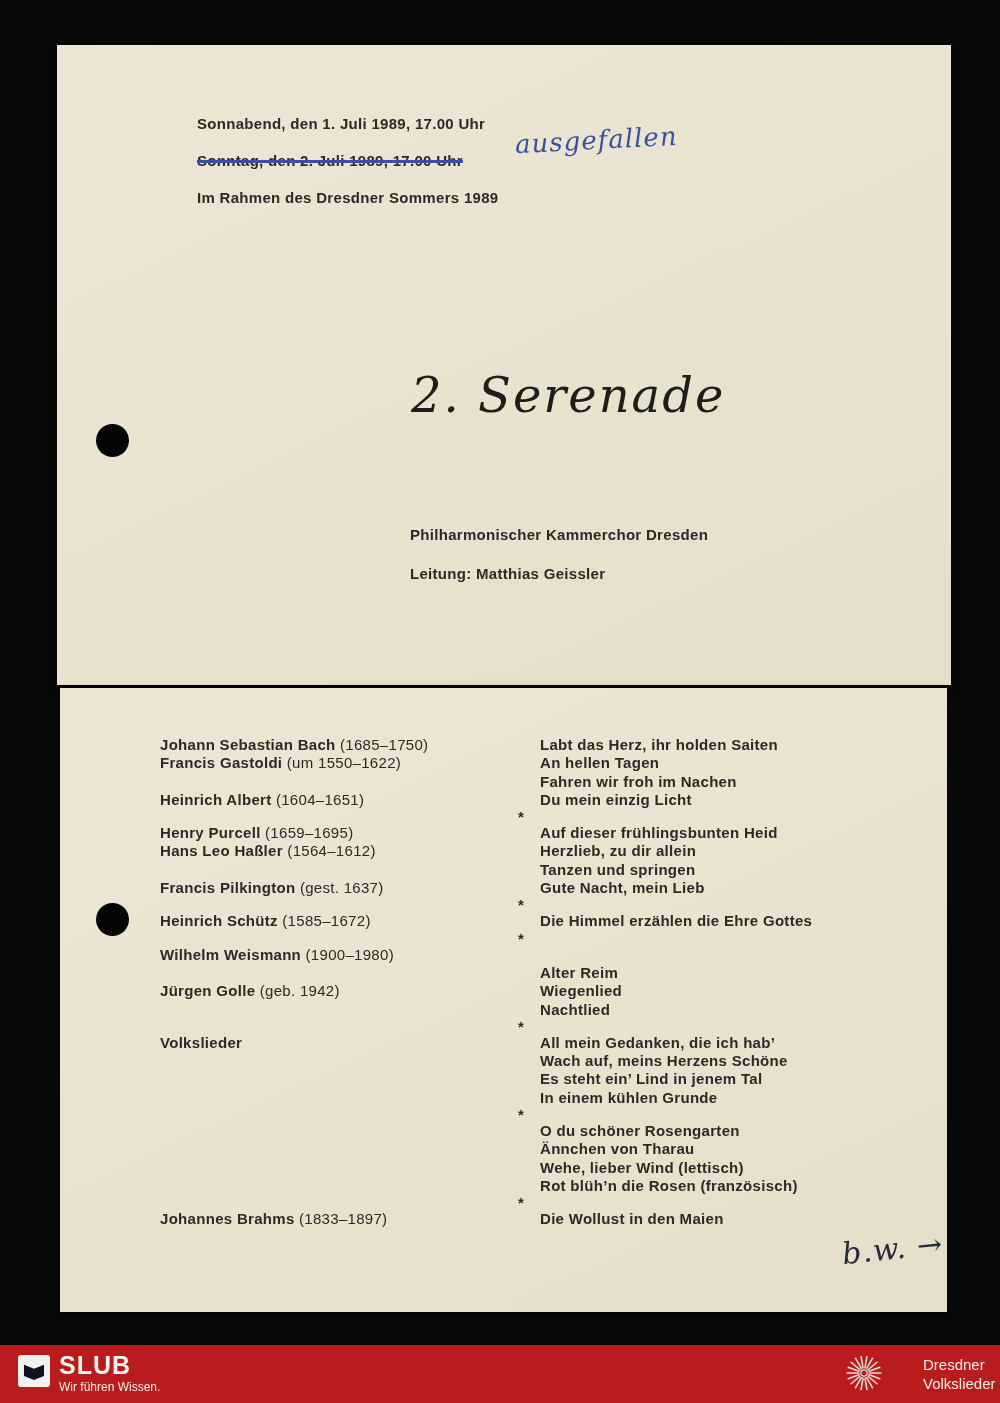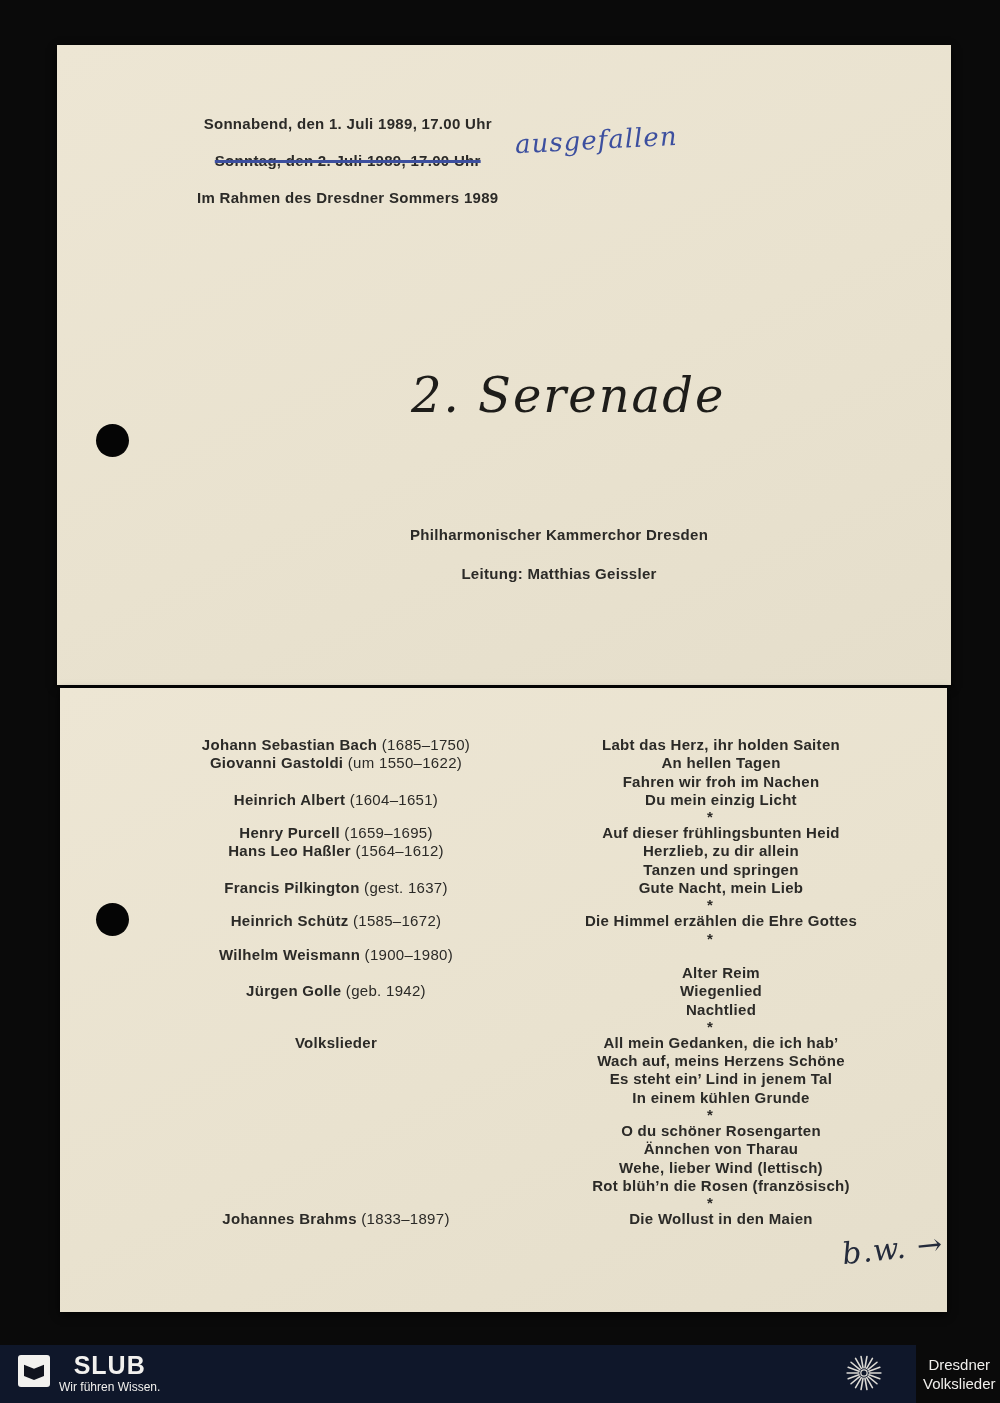--- a/index.html
+++ b/index.html
@@ -3,21 +3,21 @@
 <meta charset="utf-8">
 <style>
   * { margin:0; padding:0; box-sizing:border-box; }
   html,body { width:1000px; height:1403px; }
   body {
     background:#0a0a0a;
     font-family:"Liberation Sans", sans-serif;
     position:relative;
     overflow:hidden;
   }
-  .scan { position:absolute; inset:0;text-align:center; }
+  .scan { position:absolute; inset:0; }
 
   
   .sheet {
     position:absolute;
     background:linear-gradient(155deg, #ede6d4 0%, #e9e2cf 55%, #e5decb 100%);
     box-shadow:0 3px 8px rgba(0,0,0,0.75);
   }
   #sheet1 { left:57px; top:45px; width:894px; height:640px; }
   #sheet2 { left:60px; top:688px; width:887px; height:624px; }
 
@@ -49,40 +49,40 @@
   .title-script {
     position:absolute; left:354px; top:322px;
     font-family:"DejaVu Serif", serif; font-style:italic;
     font-size:48px; color:#1e1d1a; letter-spacing:2px;
   }
 
   .ensembleblock { position:absolute; left:353px; top:470px; font-size:15px; line-height:39px; }
 
   
   .program { position:absolute; left:100px; top:48px; width:770px; font-size:15px; }
-  .prow { display:flex; line-height:18.3px; }
+  .prow { display:flex; line-height:18.3px;gap:28px; }
   .prow.sep { line-height:15px; }
   .col-left { flex:0 0 352px; }
   .col-right { flex:1; }
   .cname { font-weight:700; }
   .cdates { font-weight:400; }
   .star { margin-left:-22px; font-weight:700; }
 
   .handwritten-note {
     position:absolute; left:782px; top:543px;
     font-family:"DejaVu Serif", serif; font-style:italic;
     font-size:30px; color:#242b3b;
     transform:rotate(-6deg);
     letter-spacing:1px;
   }
 
   
   .footer {
-    position:absolute; left:0; bottom:0; width:916px; height:58px;
-    background:#0f172a; z-index:6;
+    position:absolute; left:0; bottom:0; width:1000px; height:58px;
+    background:#b91c1c; z-index:6;
   }
   .slub { position:absolute; left:18px; top:7px; display:flex; }
   .slub-icon {
     width:32px; height:32px; background:#f2f1ee; border-radius:3px;
     position:relative; margin-top:3px;
   }
   .slub-icon::after {
     content:""; position:absolute; left:6px; top:7px; width:20px; height:18px;
     background:#10131d;
     clip-path:polygon(0% 15%, 50% 38%, 100% 15%, 100% 78%, 50% 100%, 0% 78%);
@@ -116,21 +116,21 @@
     </div>
   </div>
 
   <div class="sheet" id="sheet2">
     <div class="program print">
         <div class="prow">
           <span class="col-left"><span class="cname">Johann Sebastian Bach</span><span class="cdates"> (1685–1750)</span></span>
           <span class="col-right">Labt das Herz, ihr holden Saiten</span>
         </div>
         <div class="prow">
-          <span class="col-left"><span class="cname">Giovanni Gastoldi</span><span class="cdates"> (um 1550–1622)</span></span>
+          <span class="col-left"><span class="cname">Francis Gastoldi</span><span class="cdates"> (um 1550–1622)</span></span>
           <span class="col-right">An hellen Tagen</span>
         </div>
         <div class="prow">
           <span class="col-left"></span>
           <span class="col-right">Fahren wir froh im Nachen</span>
         </div>
         <div class="prow">
           <span class="col-left"><span class="cname">Heinrich Albert</span><span class="cdates"> (1604–1651)</span></span>
           <span class="col-right">Du mein einzig Licht</span>
         </div>

